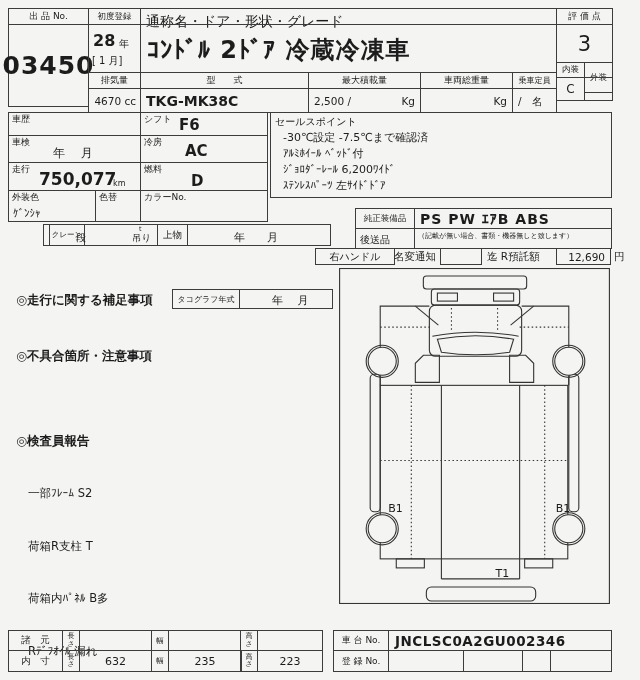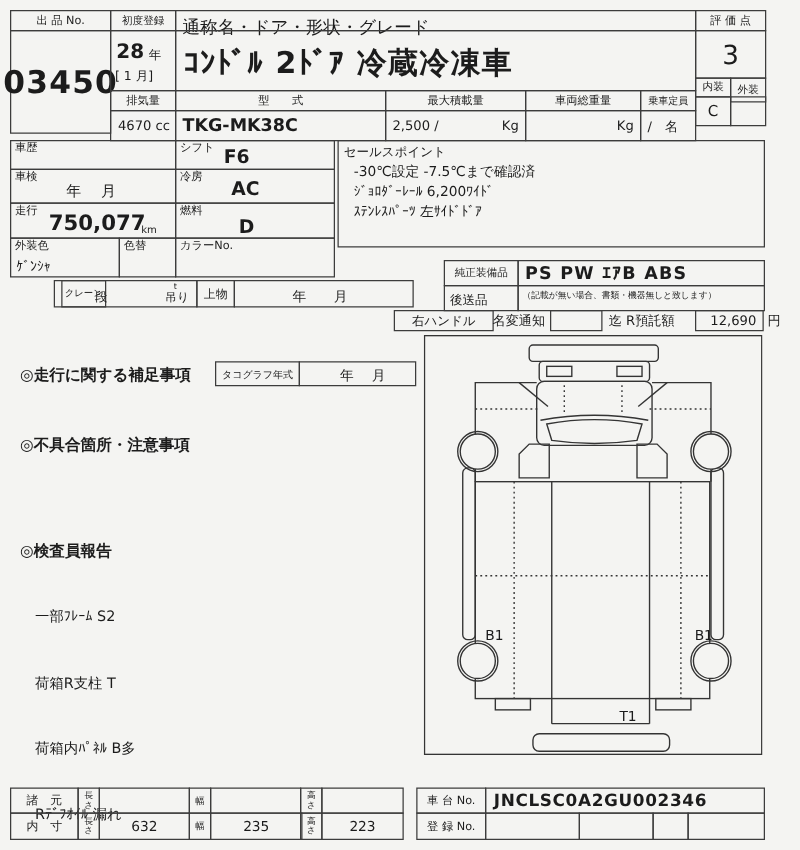--- a/index.html
+++ b/index.html
@@ -48,21 +48,21 @@
 
 <div class="box center" style="left:556px;top:8px;width:57px;height:17px;">
   <span style="font-size:9px;">評 価 点</span>
 </div>
 <div class="box center" style="left:556px;top:24px;width:57px;height:39px;">
   <span style="font-size:21px;">3</span>
 </div>
 <div class="box center" style="left:556px;top:62px;width:29px;height:16px;">
   <span style="font-size:8.5px;">内装</span>
 </div>
-<div class="box center" style="left:584px;top:62px;width:29px;height:20px;">
+<div class="box center" style="left:584px;top:62px;width:29px;height:31px;">
   <span style="font-size:8.5px;">外装</span>
 </div>
 <div class="box center" style="left:556px;top:77px;width:29px;height:24px;">
   <span style="font-size:12px;">C</span>
 </div>
 <div class="box center" style="left:584px;top:77px;width:29px;height:24px;">
   <span style="font-size:12px;"></span>
 </div>
 
 <div class="box center" style="left:88px;top:72px;width:53px;height:17px;">
@@ -151,20 +151,21 @@
   <span style="font-size:9.5px;">上物</span>
 </div>
 <div class="box" style="left:187px;top:224px;width:144px;height:22px;">
   <span class="pre" style="position:absolute;top:5px;left:46px;font-size:11px;">年　　月</span>
 </div>
 
 <div class="box" style="left:270px;top:112px;width:342px;height:86px;">
   <div style="position:absolute;top:2px;left:4px;font-size:10px;">セールスポイント</div>
   <div style="position:absolute;top:17px;left:12px;">
     <div class="sp-line">-30℃設定 -7.5℃まで確認済</div>
+    <div class="sp-line">ｱﾙﾐﾎｲｰﾙ ﾍﾞｯﾄﾞ付</div>
     <div class="sp-line">ｼﾞｮﾛﾀﾞｰﾚｰﾙ 6,200ﾜｲﾄﾞ</div>
     <div class="sp-line">ｽﾃﾝﾚｽﾊﾟｰﾂ 左ｻｲﾄﾞﾄﾞｱ</div>
   </div>
 </div>
 
 <div class="box center" style="left:355px;top:208px;width:60px;height:21px;">
   <span style="font-size:8.5px;">純正装備品</span>
 </div>
 <div class="box" style="left:414px;top:208px;width:198px;height:21px;">
   <span style="position:absolute;top:2px;left:5px;font-size:14px;font-weight:700;letter-spacing:1px;">PS PW ｴｱB ABS</span>

